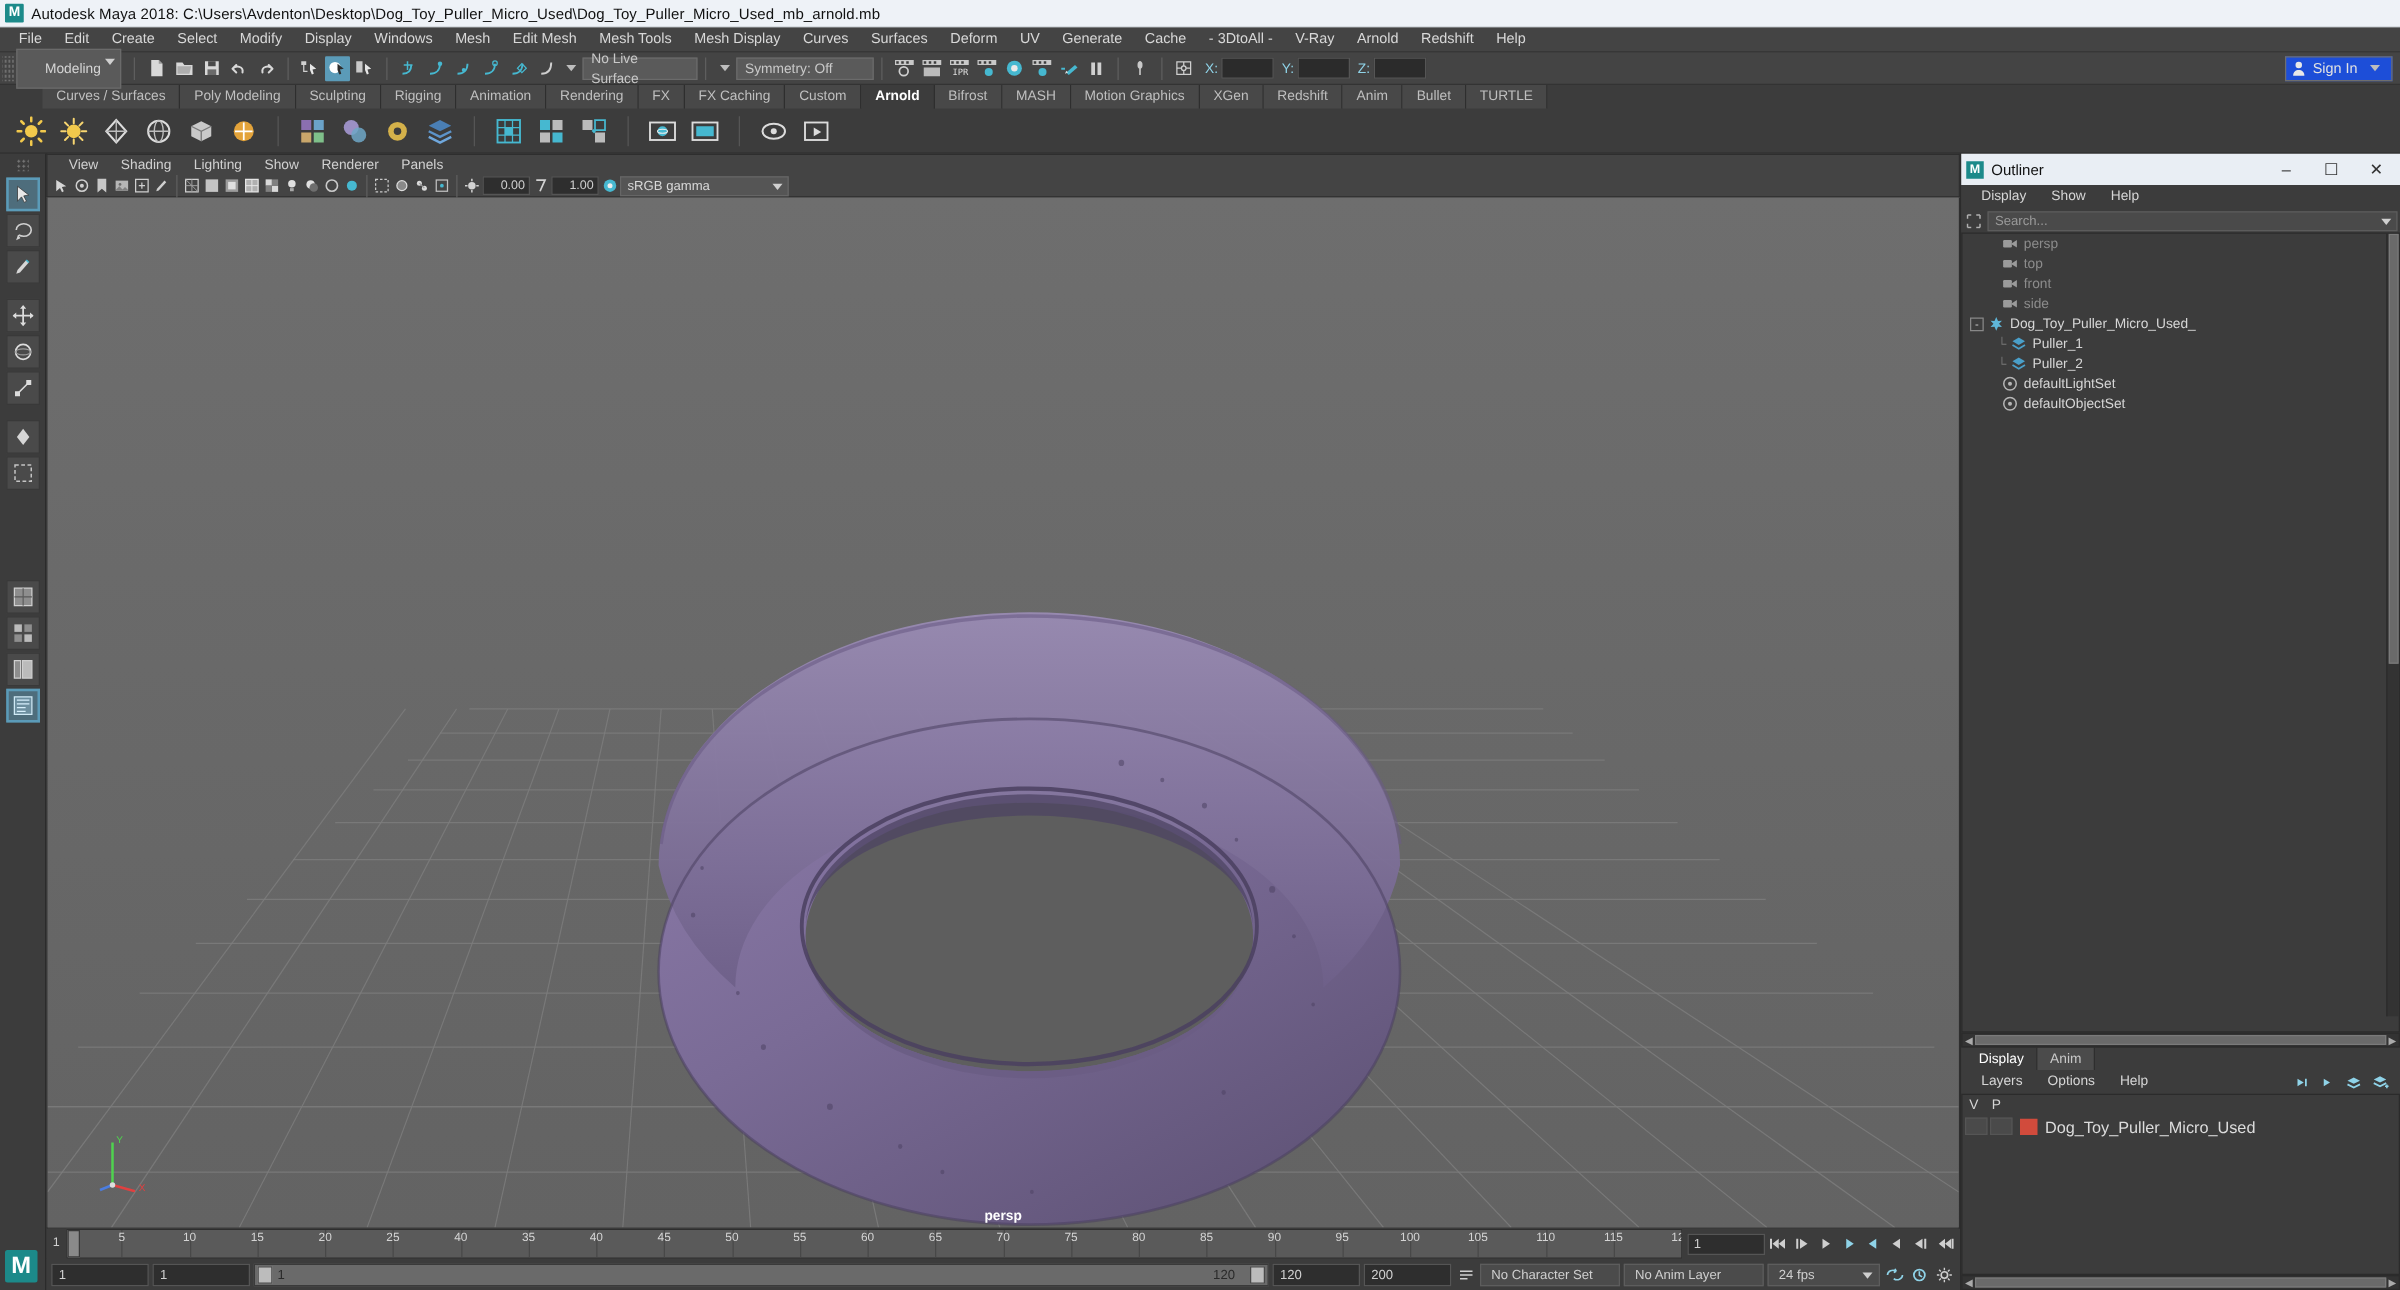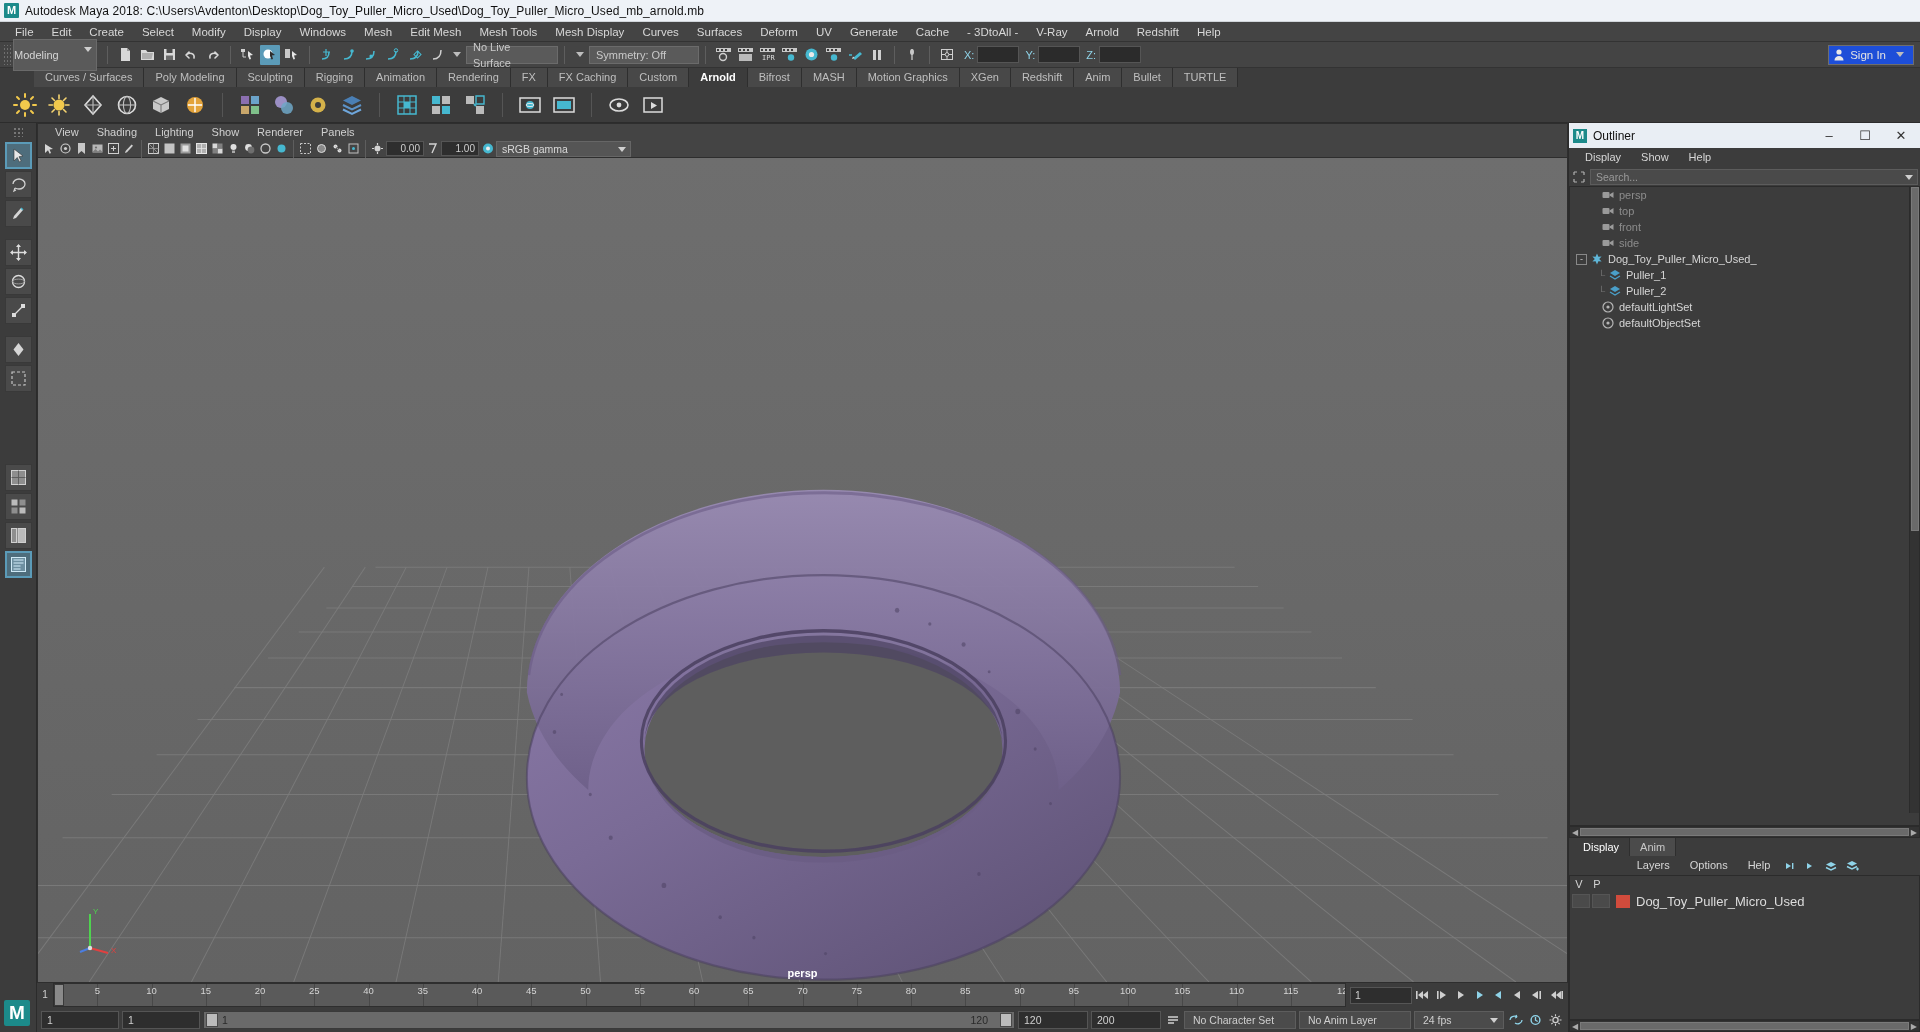--- a/index.html
+++ b/index.html
@@ -18,42 +18,42 @@
   }
   .maya-logo {
     width: 15px; height: 15px; background: #1c8a8a; color: #fff;
     font-size: 11px; font-weight: bold; line-height: 15px; text-align: center;
     margin-right: 6px; border-radius: 1px;
   }
   .title-text { font-size: 12px; color: #111; white-space: nowrap; letter-spacing: 0.1px; }
 
   
   .menubar {
-    height: 20px; background: #444444; display: flex; align-items: center;
+    height: 20px; background: #444444; display: flex; align-items: flex-end;
     flex: 0 0 20px; padding-left: 6px; border-bottom: 1px solid #333;
   }
   .menu-item {
     font-size: 11.5px; color: #d8d8d8; padding: 0 9px; line-height: 20px;
     white-space: nowrap; cursor: default;
   }
 
   
   .statusbar {
     height: 26px; background: #444444; display: flex; align-items: center;
     flex: 0 0 26px; border-bottom: 1px solid #333; padding-left: 2px;
   }
   .grip {
     width: 9px; height: 20px; margin-right: 2px;
     background-image: radial-gradient(#7a7a7a 1px, transparent 1px);
     background-size: 3px 4px; background-position: 1px 2px; opacity: .8;
   }
   .mode-select {
     width: 84px; height: 32px; background: #5a5a5a; border: 1px solid #6a6a6a;
     color: #d5d5d5; font-size: 11px; display: flex; align-items: center;
-    padding-left: 0; position: relative; margin-right: 4px;
+    padding-left: 22px; position: relative; margin-right: 4px;
   }
   .mode-select .arrow {
     position: absolute; right: 4px; top: 7px; width: 0; height: 0;
     border-left: 4px solid transparent; border-right: 4px solid transparent;
     border-top: 5px solid #cfcfcf;
   }
   .sep { width: 1px; height: 18px; background: #5e5e5e; margin: 0 6px; }
   .tb-btn {
     width: 20px; height: 20px; margin: 0 1px; display: flex;
     align-items: center; justify-content: center; border-radius: 1px;
@@ -263,21 +263,21 @@
     height: 12px; flex: 0 0 12px; background: #333; border: 1px solid #2b2b2b;
     display: flex; align-items: center; padding: 0 10px; position: relative;
   }
   .ol-hscroll-thumb { height: 8px; background: #6a6a6a; border: 1px solid #7a7a7a; }
   .scroll-arrow { position: absolute; color: #aaa; font-size: 8px; }
 
   
   .layer-tabs { height: 18px; display: flex; align-items: stretch; background: #3c3c3c; flex: 0 0 18px; padding-left: 4px; }
   .layer-tab { font-size: 11px; color: #c8c8c8; padding: 0 10px; line-height: 18px; background: #4b4b4b; border-right: 1px solid #2e2e2e; }
   .layer-tab.active { background: #3c3c3c; color: #fff; }
-  .layer-menubar { height: 19px; display: flex; align-items: center; background: #3c3c3c; flex: 0 0 19px; padding-left: 6px; justify-content: center; }
+  .layer-menubar { height: 19px; display: flex; align-items: center; background: #3c3c3c; flex: 0 0 19px; padding-left: 6px; justify-content: space-between; }
   .layer-body { flex: 0 0 145px; background: #3c3c3c; border: 1px solid #2b2b2b; display: flex; flex-direction: column; }
   .layer-header { height: 16px; display: flex; align-items: center; font-size: 11px; color: #d5d5d5; gap: 0px; }
   .lh-v { width: 18px; text-align: center; }
   .lh-p { width: 18px; text-align: center; }
   .layer-row { height: 18px; display: flex; align-items: center; gap: 2px; padding-left: 2px; }
   .layer-colorchip { width: 14px; height: 13px; background: #c0392b; margin: 0 4px; }
   .layer-name { font-size: 13px; color: #dcdcdc; }
   .layer-cell { width: 18px; height: 14px; border: 1px solid #555; background: #4a4a4a; }
 </style>
 </head>

